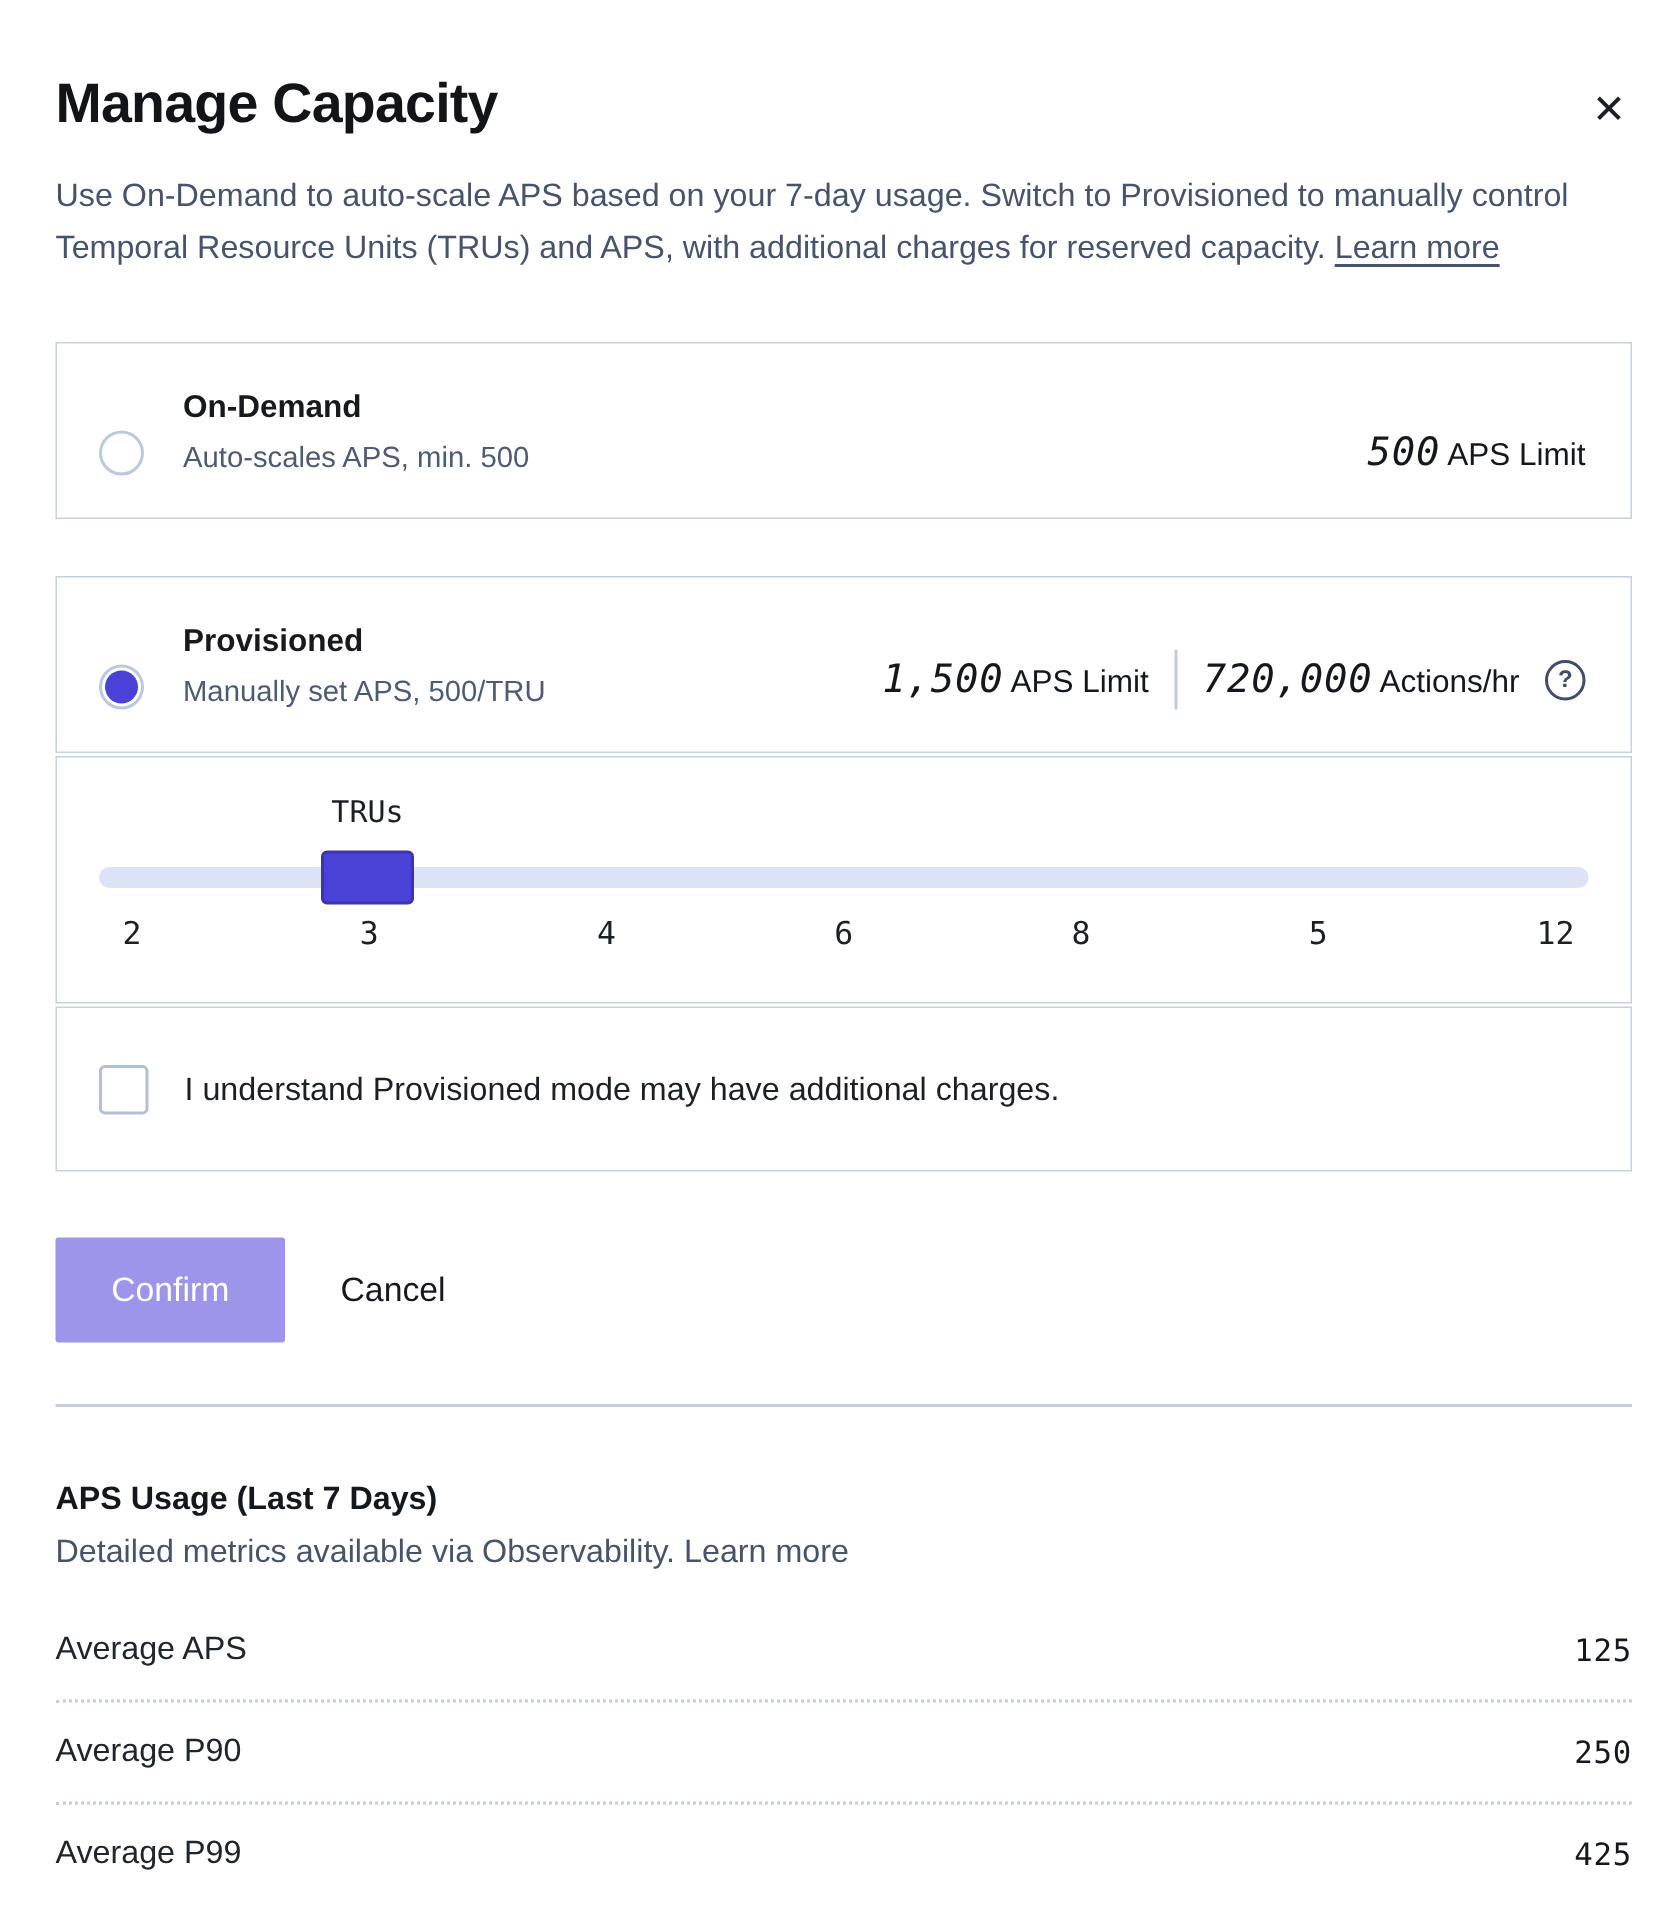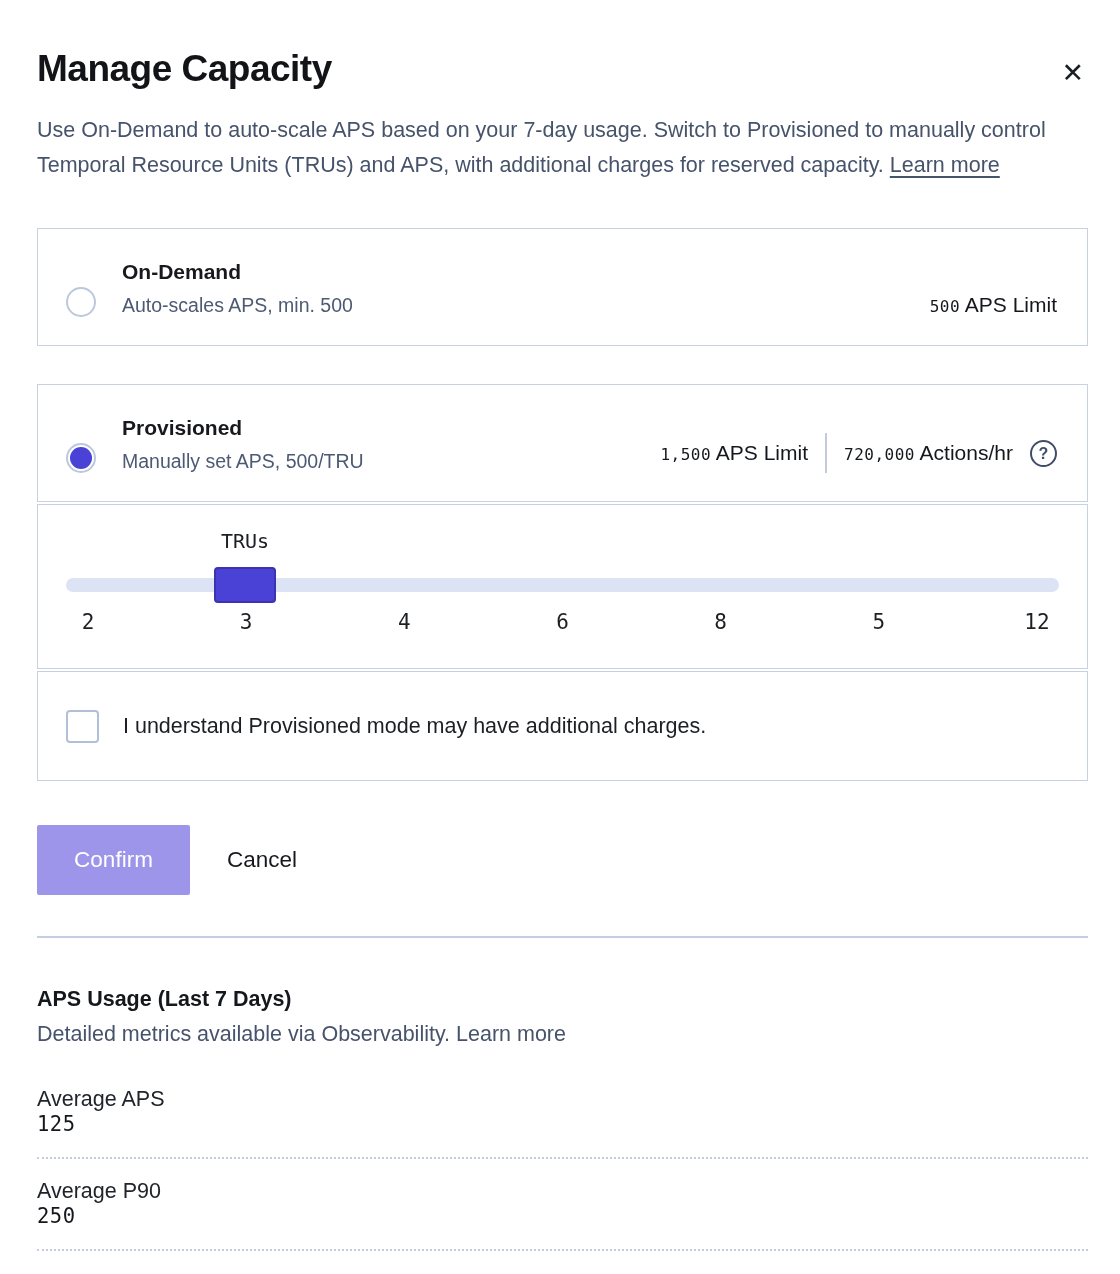--- a/index.html
+++ b/index.html
@@ -45,21 +45,21 @@
   }
   .radio.selected::after {
     content: ""; width: 22px; height: 22px; border-radius: 50%;
     background: #4a41d6; display: block;
   }
   .opt-text { margin-left: 26px; flex: 1 1 auto; }
   .opt-label { font-size: 21px; font-weight: 700; color: #17191c; line-height: 26px; }
   .opt-sub { font-size: 19.5px; color: #4d5a73; margin-top: 8px; line-height: 24px; }
   .opt-metrics { display: flex; align-items: center; gap: 17px; margin-top: 1px; }
   .metric { font-size: 21px; color: #14171c; white-space: nowrap; }
-  .metric .mono { font-size: 16px; letter-spacing: 0.5px; }
+  .metric .mono { font-size: 26px; letter-spacing: 0.5px; font-style: italic; }
   .vsep { width: 2px; height: 40px; background: #c3cbdb; flex: 0 0 auto; }
   .help-icon {
     width: 27px; height: 27px; border-radius: 50%;
     border: 2px solid #3f4d68; color: #3f4d68;
     font-size: 16px; font-weight: 700; line-height: 23px; text-align: center;
     cursor: pointer; flex: 0 0 auto; background: #fff;
   }
 
   .group { margin-top: 38px; }
   .group-sec + .group-sec { margin-top: 2px; }
@@ -111,23 +111,22 @@
 
   .rule { margin-top: 41px; width: 1051px; border: none; border-top: 2px solid #c4cde3; }
 
   
   .usage { margin-top: 49px; width: 1051px; }
   .usage-title { font-size: 21.5px; font-weight: 700; color: #14171c; }
   .usage-sub { margin-top: 10px; font-size: 21.5px; color: #46536b; }
   .usage-sub a { color: #46536b; text-decoration: none; cursor: pointer; }
   .usage-rows { margin-top: 20px; }
   .usage-row {
-    display: flex; justify-content: space-between; align-items: flex-start;
+    display: flex; justify-content: space-between; align-items: center;
     padding: 20px 0 21px 0;
-    flex-direction: column;
   }
   .usage-row.bordered { border-bottom: 2px dotted #c3cdde; }
   .row-label { font-size: 21.5px; color: #20242b; }
   .row-value { font-size: 20.5px; color: #14171c; letter-spacing: 0.5px; }
 </style>
 </head>
 <body>
 
 <div class="page">
 

